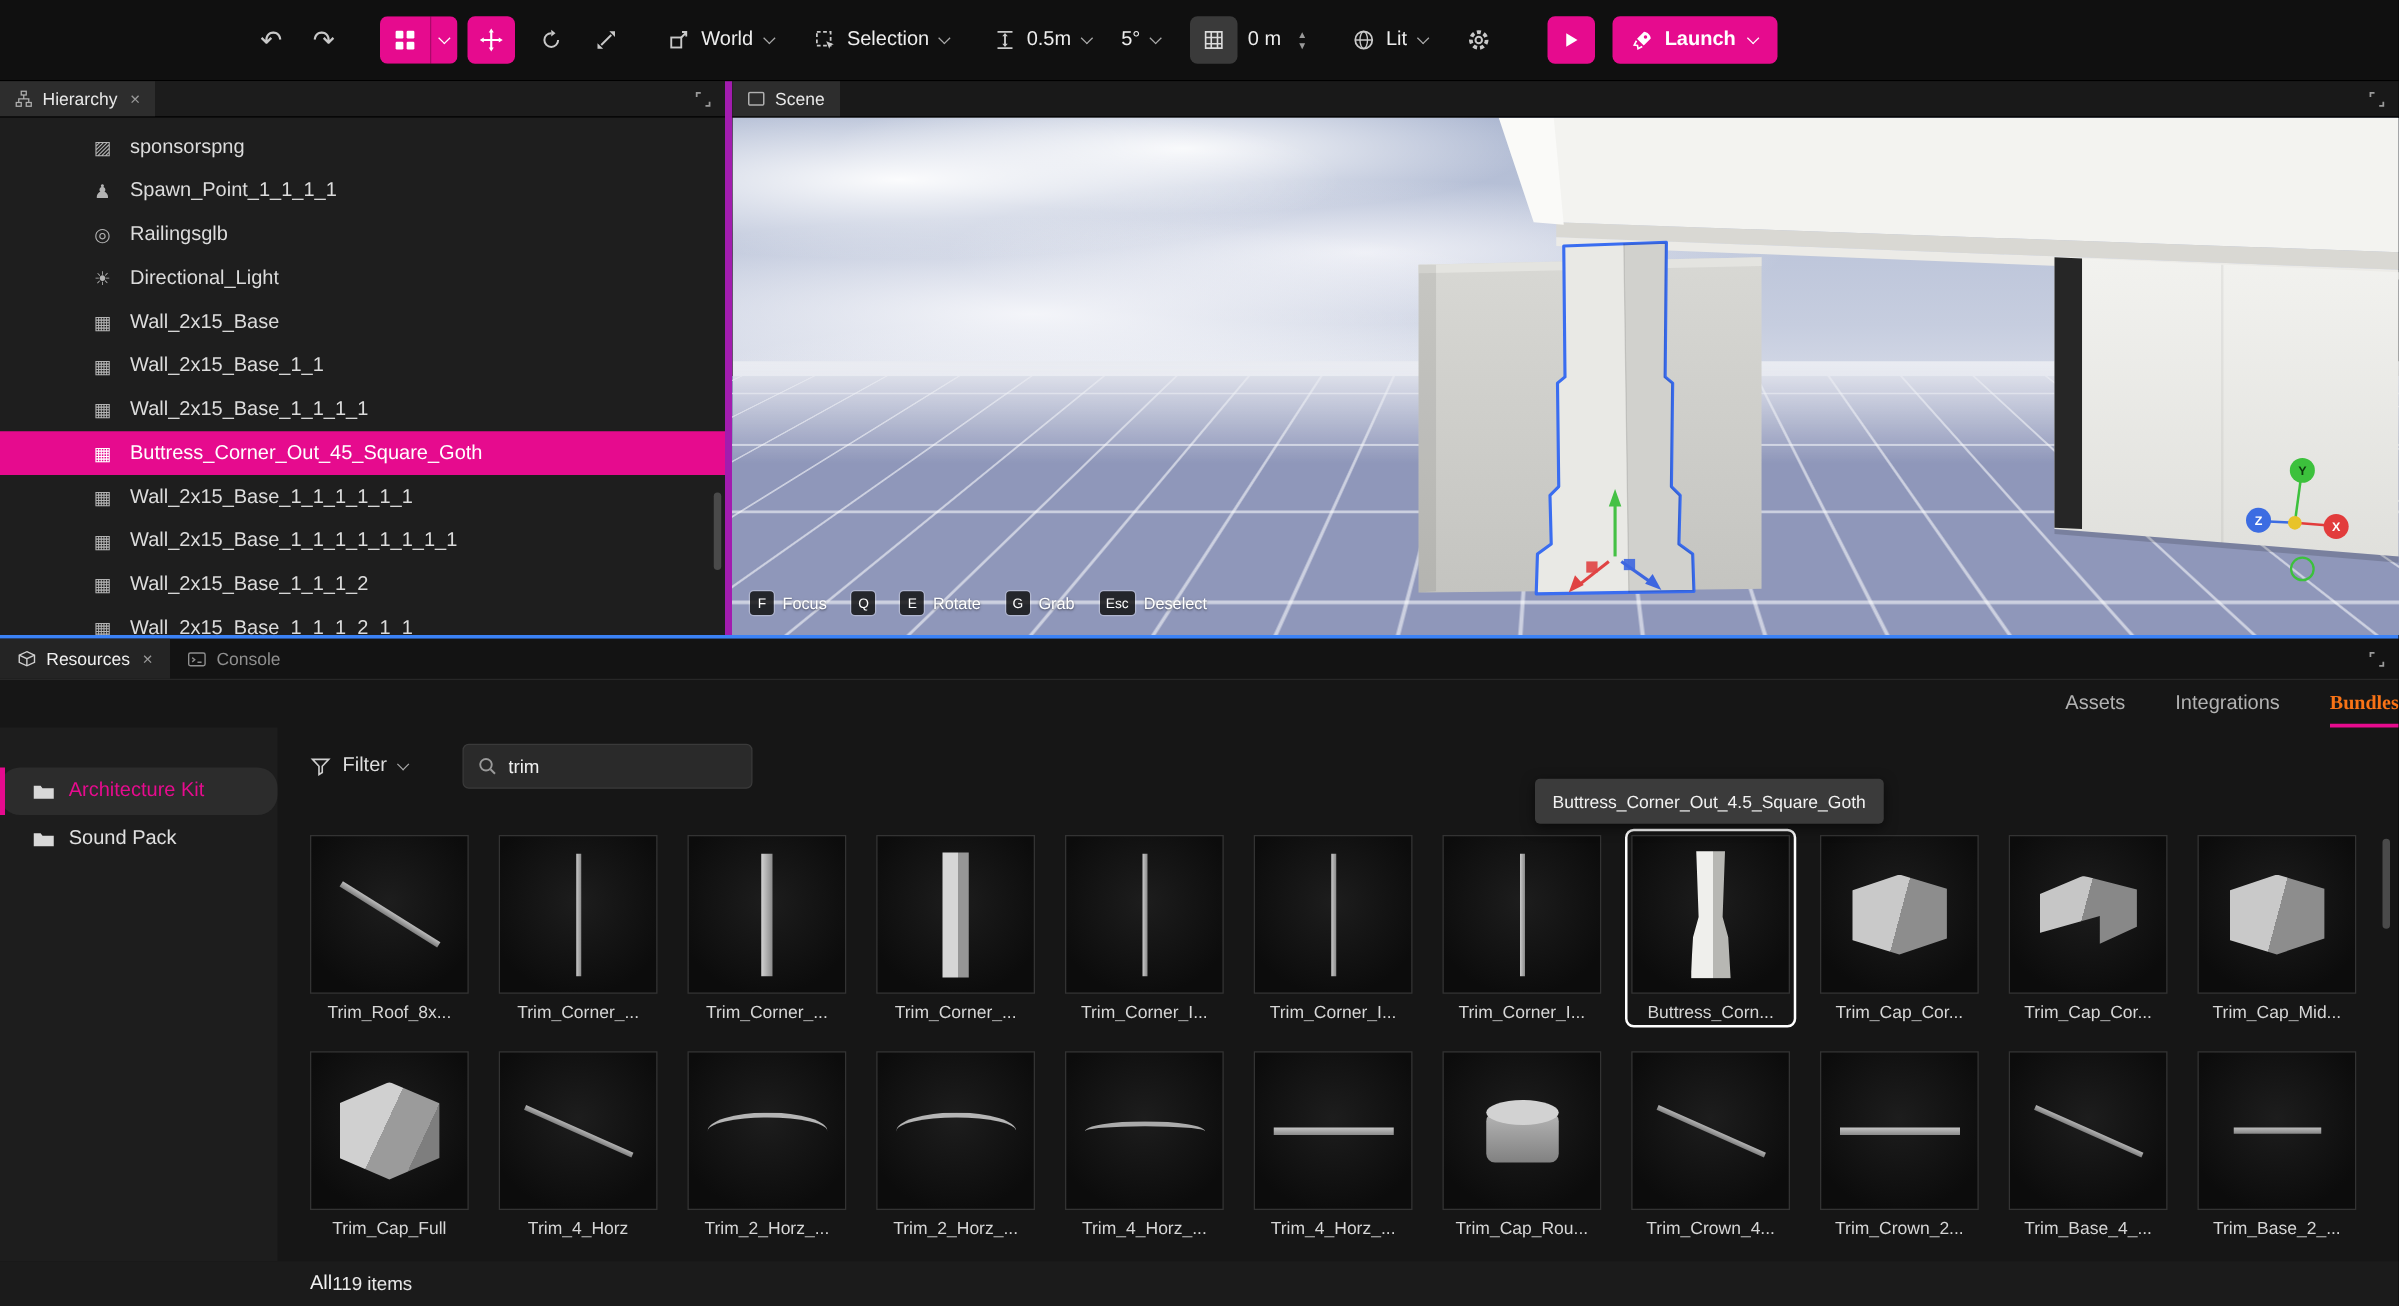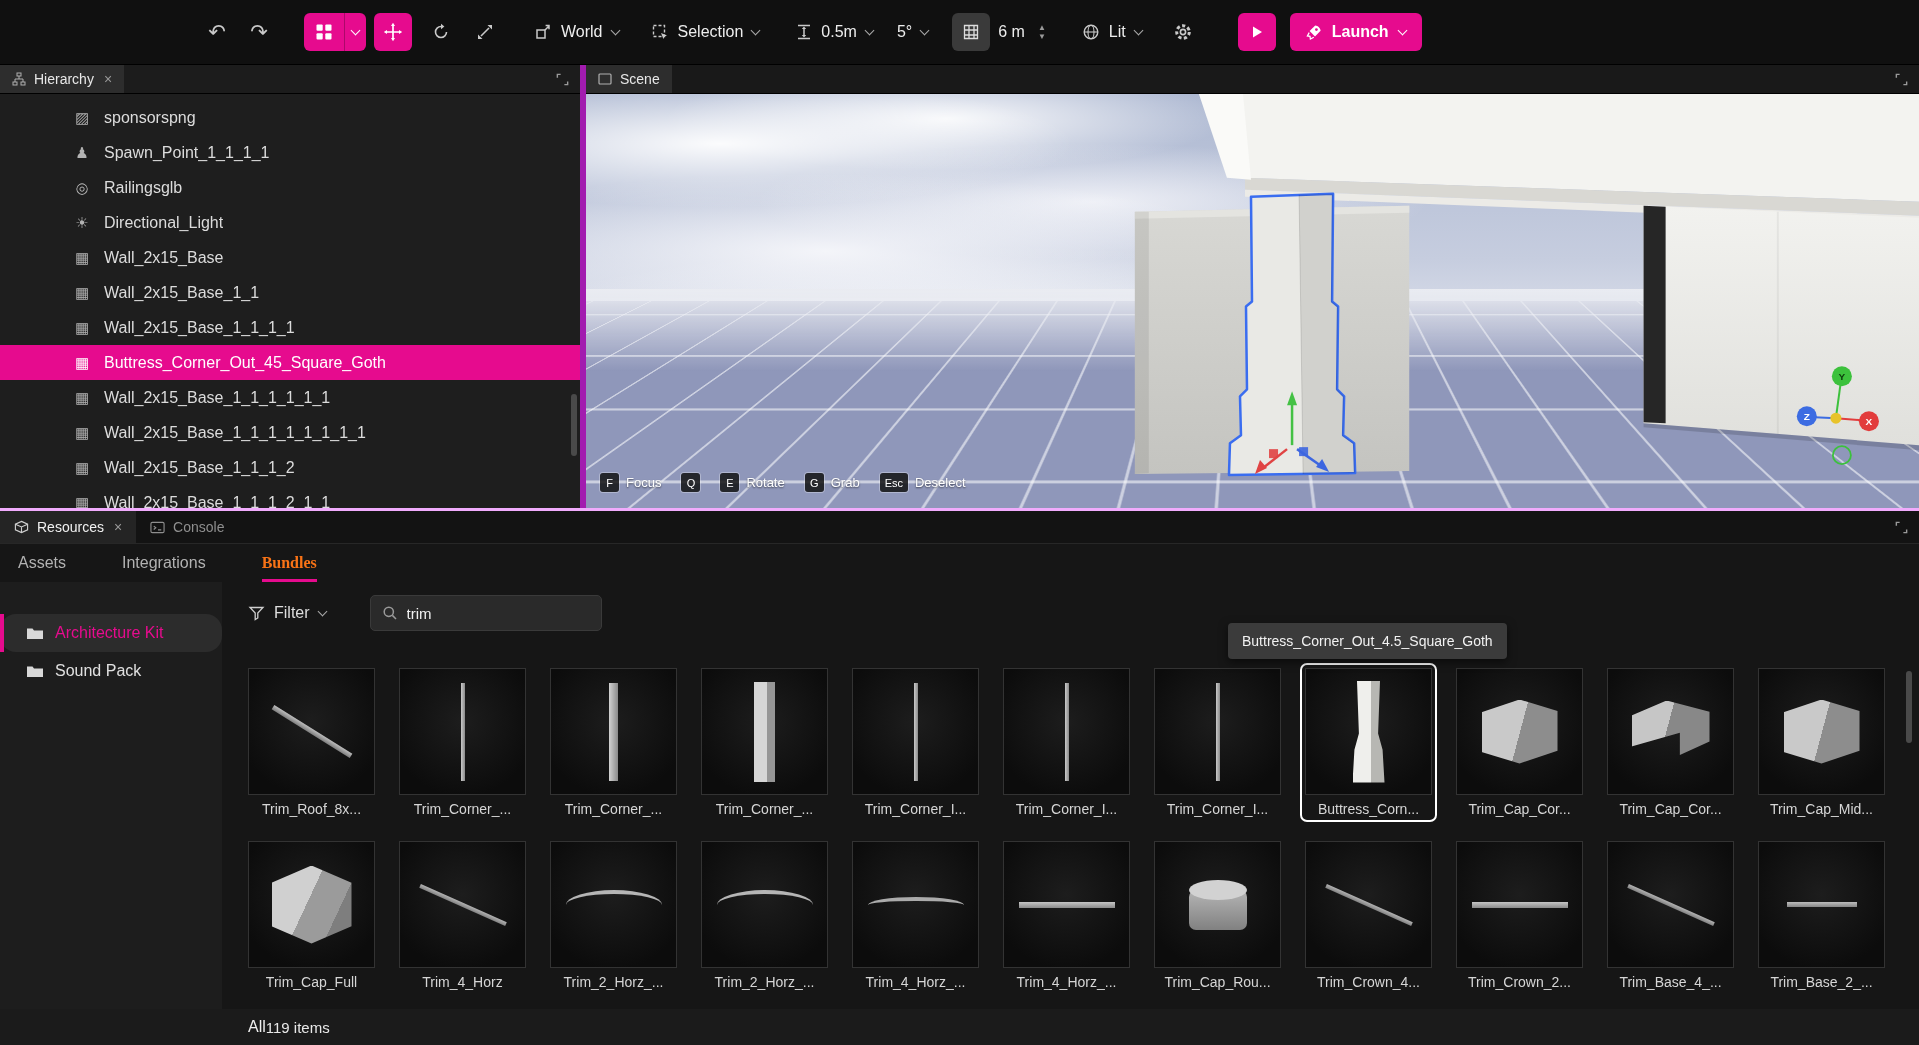--- a/index.html
+++ b/index.html
@@ -74,25 +74,25 @@
   .vp-svg { position:absolute; inset:0; width:100%; height:100%; }
   .vp-hints { position:absolute; left:14px; bottom:16px; display:flex; gap:20px; align-items:center; }
   .hint { display:flex; align-items:center; gap:7px; }
   .keycap { min-width:19px; height:19px; padding:0 5px; background:rgba(18,18,18,.85); border-radius:3px;
     box-shadow:0 0 0 1px rgba(255,255,255,.3); color:#fff; font-size:11px;
     display:flex; align-items:center; justify-content:center; }
   .hint-label { font-size:13px; color:#fff; text-shadow:0 1px 2px rgba(0,0,0,.6); }
   .hint-label:empty { display:none; }
 
   
-  .bottom { height:537px; border-top:3px solid #f0abfc; background:#161616; display:flex; flex-direction:column; position:relative; }
+  .bottom { height:537px; border-top:3px solid #3b82f6; background:#161616; display:flex; flex-direction:column; position:relative; }
   .res-tabbar { height:33px; background:#131313; display:flex; align-items:stretch; border-bottom:1px solid #272727; flex:none; }
   .res-tab { display:flex; align-items:center; gap:8px; padding:0 14px; font-size:14px; color:#8f8f8f; }
   .res-tab.active { background:#242424; color:#f0f0f0; }
-  .subtabs { height:38px; display:flex; gap:56px; padding-left:18px; align-items:stretch; flex:none; }
+  .subtabs { height:38px; display:flex; gap:40px; padding-left:18px; align-items:stretch; flex:none;justify-content:flex-end; }
   .subtab { display:flex; align-items:center; color:#b2b2b2; font-size:16px; position:relative; }
   .subtab.selected { color:#f97316; font-weight:bold;font-family:Liberation Serif, serif; }
   .subtab.selected::after { content:''; position:absolute; left:0; right:0; bottom:0; height:3px; background:var(--accent); }
   .res-body { flex:1; display:flex; min-height:0; }
   .folders { width:222px; background:#1d1d1d; padding-top:32px; flex:none; }
   .folder-row { height:38px; display:flex; align-items:center; gap:11px; padding-left:26px; color:#e0e0e0; position:relative;border-radius:16px; }
   .folder-row.selected { background:#2c2c2c; color:var(--accent); }
   .folder-row.selected::before { content:''; position:absolute; left:0; top:0; bottom:0; width:4px; background:var(--accent); }
   .res-content { flex:1; padding-left:26px; position:relative; min-width:0; }
   .filter-row { margin-top:12px; height:38px; display:flex; align-items:center; gap:44px; }
@@ -233,21 +233,21 @@
     </div>
 
     <div class="tbtn toggled" style="margin-left:16px;">
       <span>
         <svg class="icon-svg" width="18" height="18" viewBox="0 0 18 18">
             <path d="M2.5 2.5h13v13h-13zM2.5 7h13M2.5 12h13M7 2.5v13M12 2.5v13" fill="none" stroke="#dcdcdc" stroke-width="1.3"></path>
           </svg>
       </span>
     </div>
     <div class="dd">
-      <span class="val">6 m</span>
+      <span class="val">0 m</span>
       <span class="stepper">
           <span>▲</span>
           <span>▼</span>
         </span>
     </div>
 
     <div class="dd" style="margin-left:20px;">
       <span>
         <svg class="icon-svg" width="18" height="18" viewBox="0 0 18 18">
             <circle cx="9" cy="9" r="6.8" fill="none" stroke="#c9c9c9" stroke-width="1.4"></circle>

